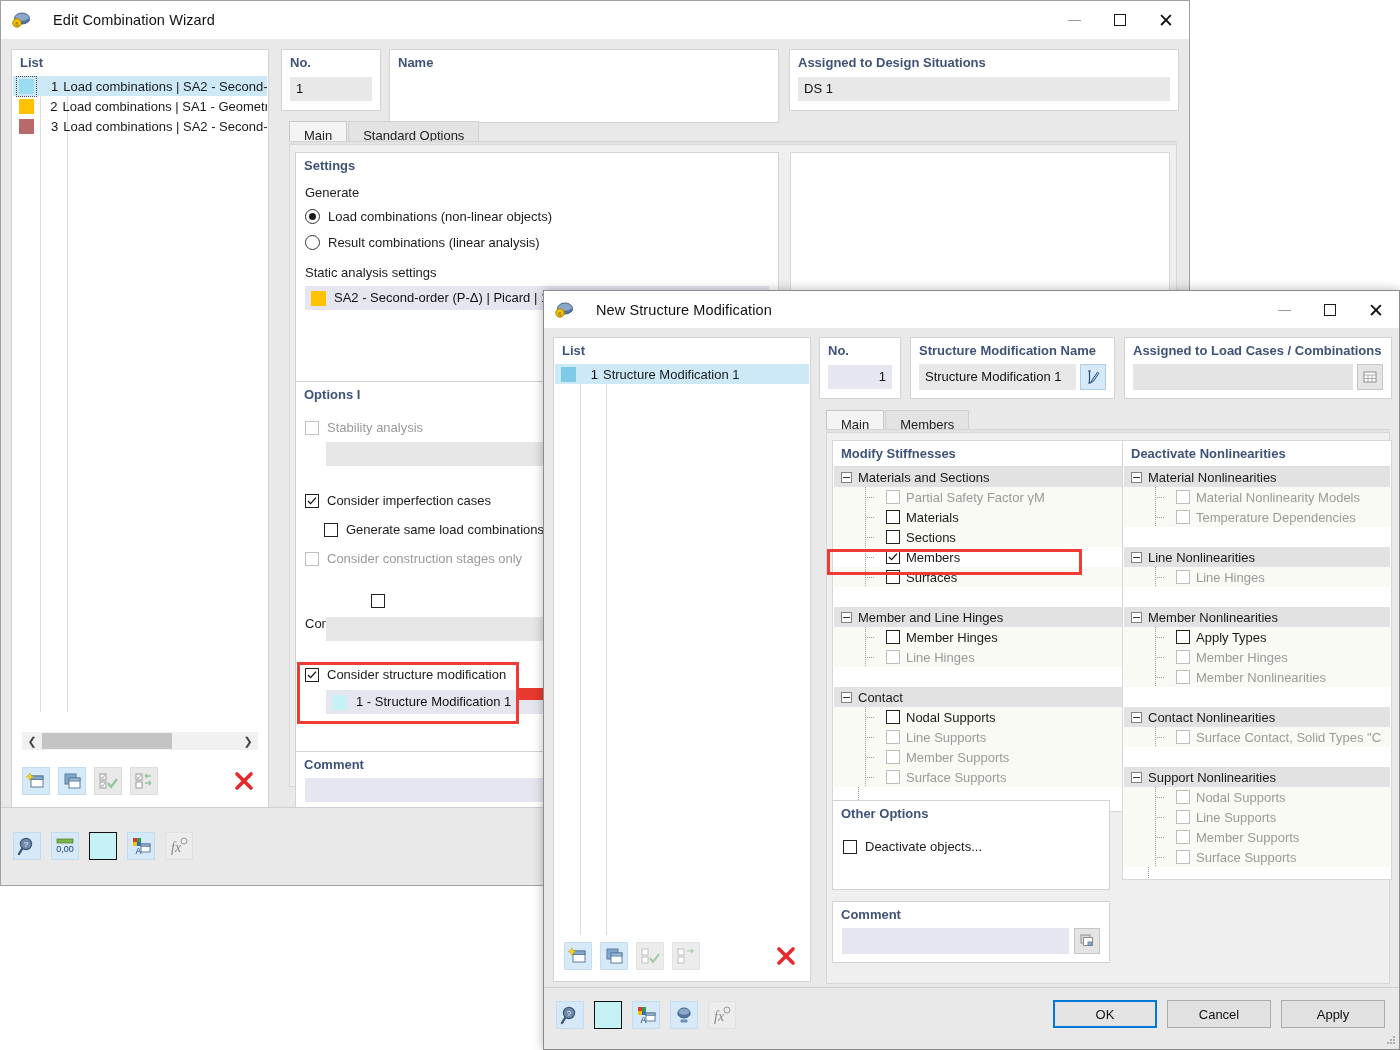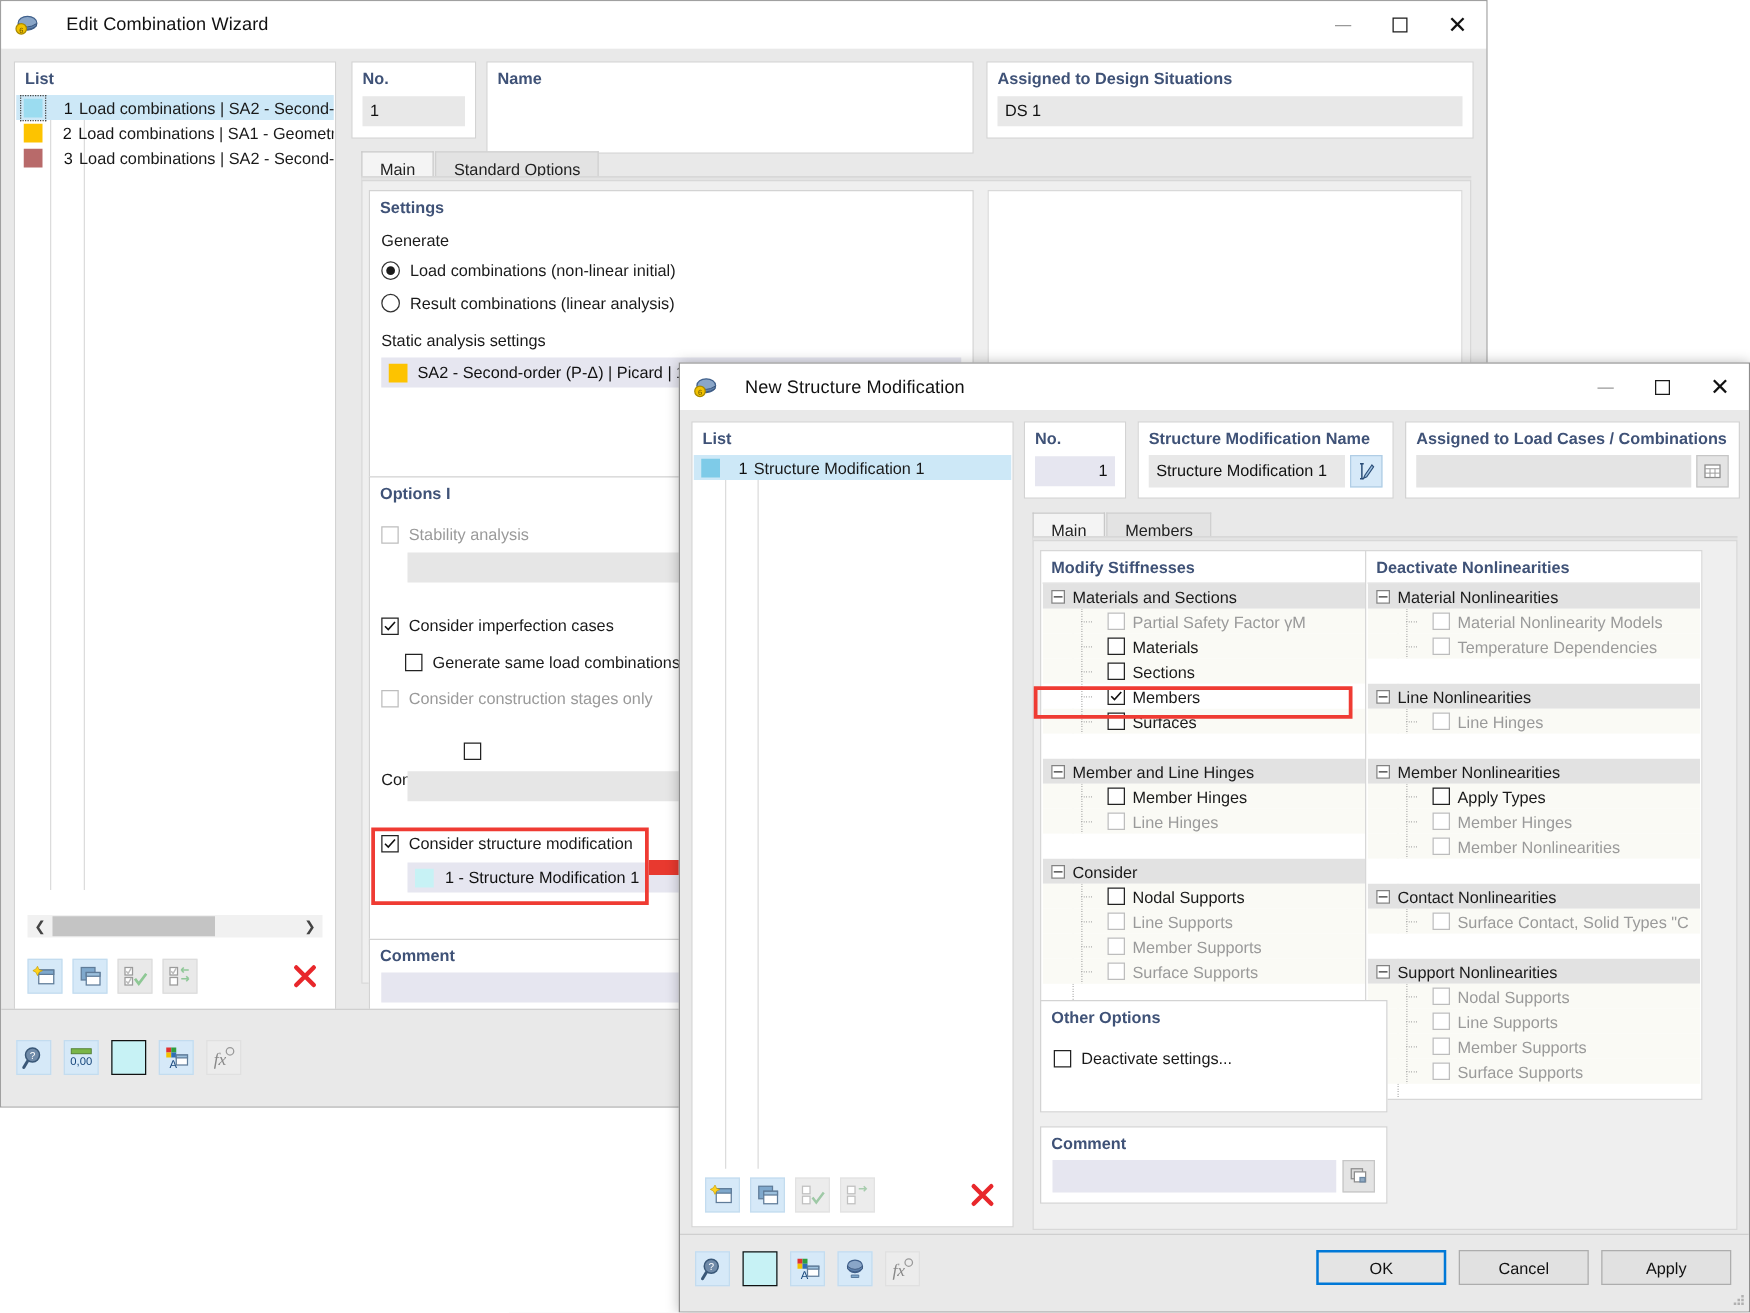--- a/index.html
+++ b/index.html
@@ -267,21 +267,21 @@
     <div style="position:absolute; left:288px; right:12px; top:102px; height:26px; background:#e3e3e3; border-top:1px solid #d4d4d4;"></div>
     <div style="position:absolute; left:288px; right:12px; top:105px; bottom:98px; background:#efefef; border:1px solid #d8d8d8;"></div>
 
     <div class="card" style="left:294px; top:113px; width:484px; height:230px;">
       <div class="card-title">Settings</div>
       <div style="position:absolute; left:9px; top:32px; font-size:13px;">Generate</div>
       <div class="opt-row" style="position:absolute; left:9px; top:56px;">
         <span class="radio">
               <span class="dot"></span>
             </span>
-        <span>Load combinations (non-linear initial)</span>
+        <span>Load combinations (non-linear objects)</span>
       </div>
       <div class="opt-row" style="position:absolute; left:9px; top:82px;">
         <span class="radio"></span>
         <span>Result combinations (linear analysis)</span>
       </div>
       <div style="position:absolute; left:9px; top:112px; font-size:13px;">Static analysis settings</div>
       <div class="field lav" style="position:absolute; left:9px; right:9px; top:133px; gap:8px;">
         <span class="swatch" style="background:#fdc300;"></span>
         <span>SA2 - Second-order (P-Δ) | Picard | 10</span>
       </div>
@@ -564,21 +564,21 @@
             <span style="width:24px"></span>
                 <span class="dots leaf"></span>
             <span class="cb disabled" style="margin-left:10px;"></span>
             <span class="tlabel muted">Line Hinges</span>
           </div>
           <div class="tnode spacer"></div>
           <div class="tnode group">
             <span class="exp">
                   <i></i>
                 </span>
-            <span class="tlabel">Consider</span>
+            <span class="tlabel">Contact</span>
           </div>
           <div class="tnode child">
             <span style="width:24px"></span>
                 <span class="dots leaf"></span>
             <span class="cb" style="margin-left:10px;"></span>
             <span class="tlabel">Nodal Supports</span>
           </div>
           <div class="tnode child">
             <span style="width:24px"></span>
                 <span class="dots leaf"></span>
@@ -600,21 +600,21 @@
         </div>
 
         <div class="vscroll">
           <div class="vs-btn">︿</div>
           <div class="vs-thumb" style="top:18px; height:200px;"></div>
           <div class="vs-btn" style="position:absolute;bottom:0;left:0;right:0;">﹀</div>
         </div>
       </div>
     </div>
 
-    <div class="card" style="left:548px; top:112px; width:270px; height:440px; border-color:#d7d7d7;">
+    <div class="card" style="left:578px; top:112px; width:270px; height:440px; border-color:#d7d7d7;">
       <div class="card-title">Deactivate Nonlinearities</div>
       <div class="treebox" style="left:1px; right:1px; top:25px; bottom:1px; border:none; border-top:1px solid #dcdcdc;">
         <div class="tree-rail" style="top:0; bottom:0;"></div>
         <div style="position:absolute; left:0; right:0; top:0; bottom:0; overflow:hidden;">
           <div class="tnode group">
             <span class="exp">
                   <i></i>
                 </span>
             <span class="tlabel">Material Nonlinearities</span>
           </div>
@@ -713,21 +713,21 @@
             <span class="tlabel muted">Surface Supports</span>
           </div>
         </div>
       </div>
     </div>
 
     <div class="card" style="left:288px; top:472px; width:278px; height:90px;">
       <div class="card-title">Other Options</div>
       <div class="opt-row" style="position:absolute; left:10px; top:38px;">
         <span class="cb"></span>
-        <span>Deactivate settings...</span>
+        <span>Deactivate objects...</span>
       </div>
     </div>
 
     <div class="card" style="left:288px; top:573px; width:278px; height:62px;">
       <div class="card-title">Comment</div>
       <div style="position:absolute; left:9px; right:9px; top:26px; display:flex; gap:5px; align-items:center;">
         <div class="field lav" style="flex:1; height:26px; justify-content:space-between;"></div>
         <div class="icon-btn gray">
           <svg width="16" height="16" viewBox="0 0 16 16">
             <rect x="2" y="2" width="9" height="8" fill="#dcdcdc" stroke="#8c8c8c"></rect>

